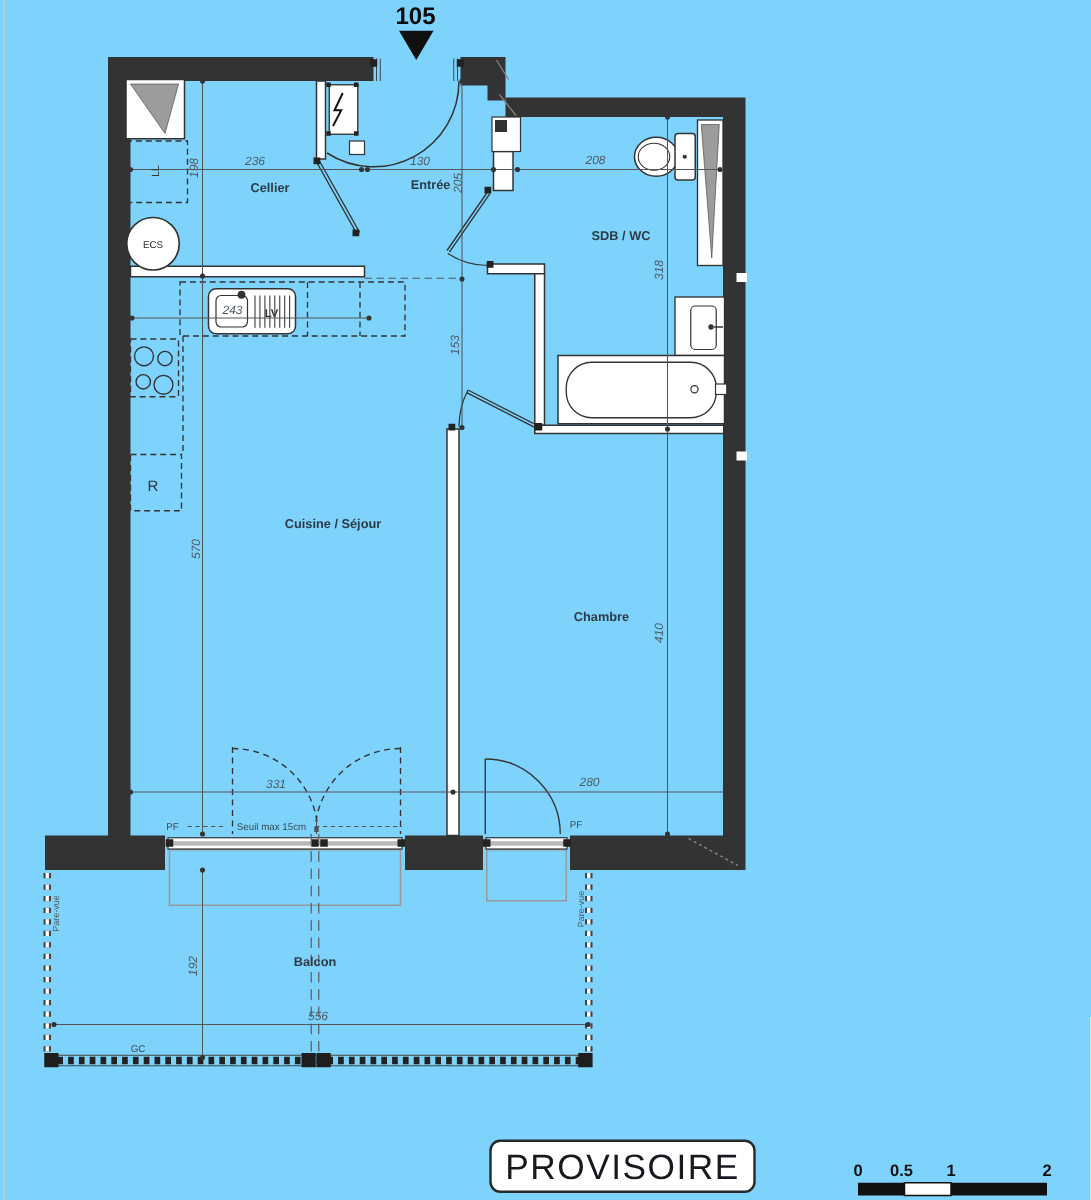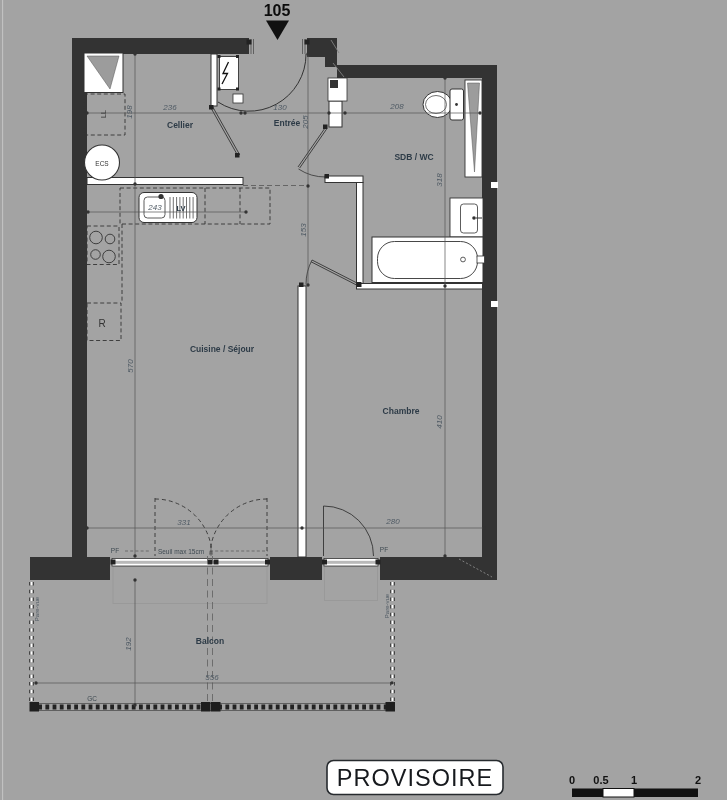--- a/index.html
+++ b/index.html
@@ -1,16 +1,16 @@
 <!DOCTYPE html>
 <html><head>
 <meta charset="utf-8">
 <style>
   html,body{margin:0;padding:0;background:#fff}
-  .page{position:relative;width:727px;height:800px;background:#a3a3a3;overflow:hidden}
+  .page{position:relative;width:727px;height:800px;background:#7dd3fc;overflow:hidden}
   svg{display:block}
   text{font-family:"Liberation Sans",sans-serif}
   .dim{font-size:8px;font-style:italic;fill:#4f5a64}
   .room{font-size:8.5px;font-weight:bold;fill:#2d3b47}
   .eq{font-size:7px;fill:#333}
   .ecs{font-size:6.5px;fill:#333}
   .rr{font-size:10px;fill:#333}
   .eqb{font-size:7.5px;font-weight:bold;fill:#2d3b47}
   .note{font-size:6.5px;fill:#3f4a52}
   .pv{font-size:6px;fill:#4f5a64}

